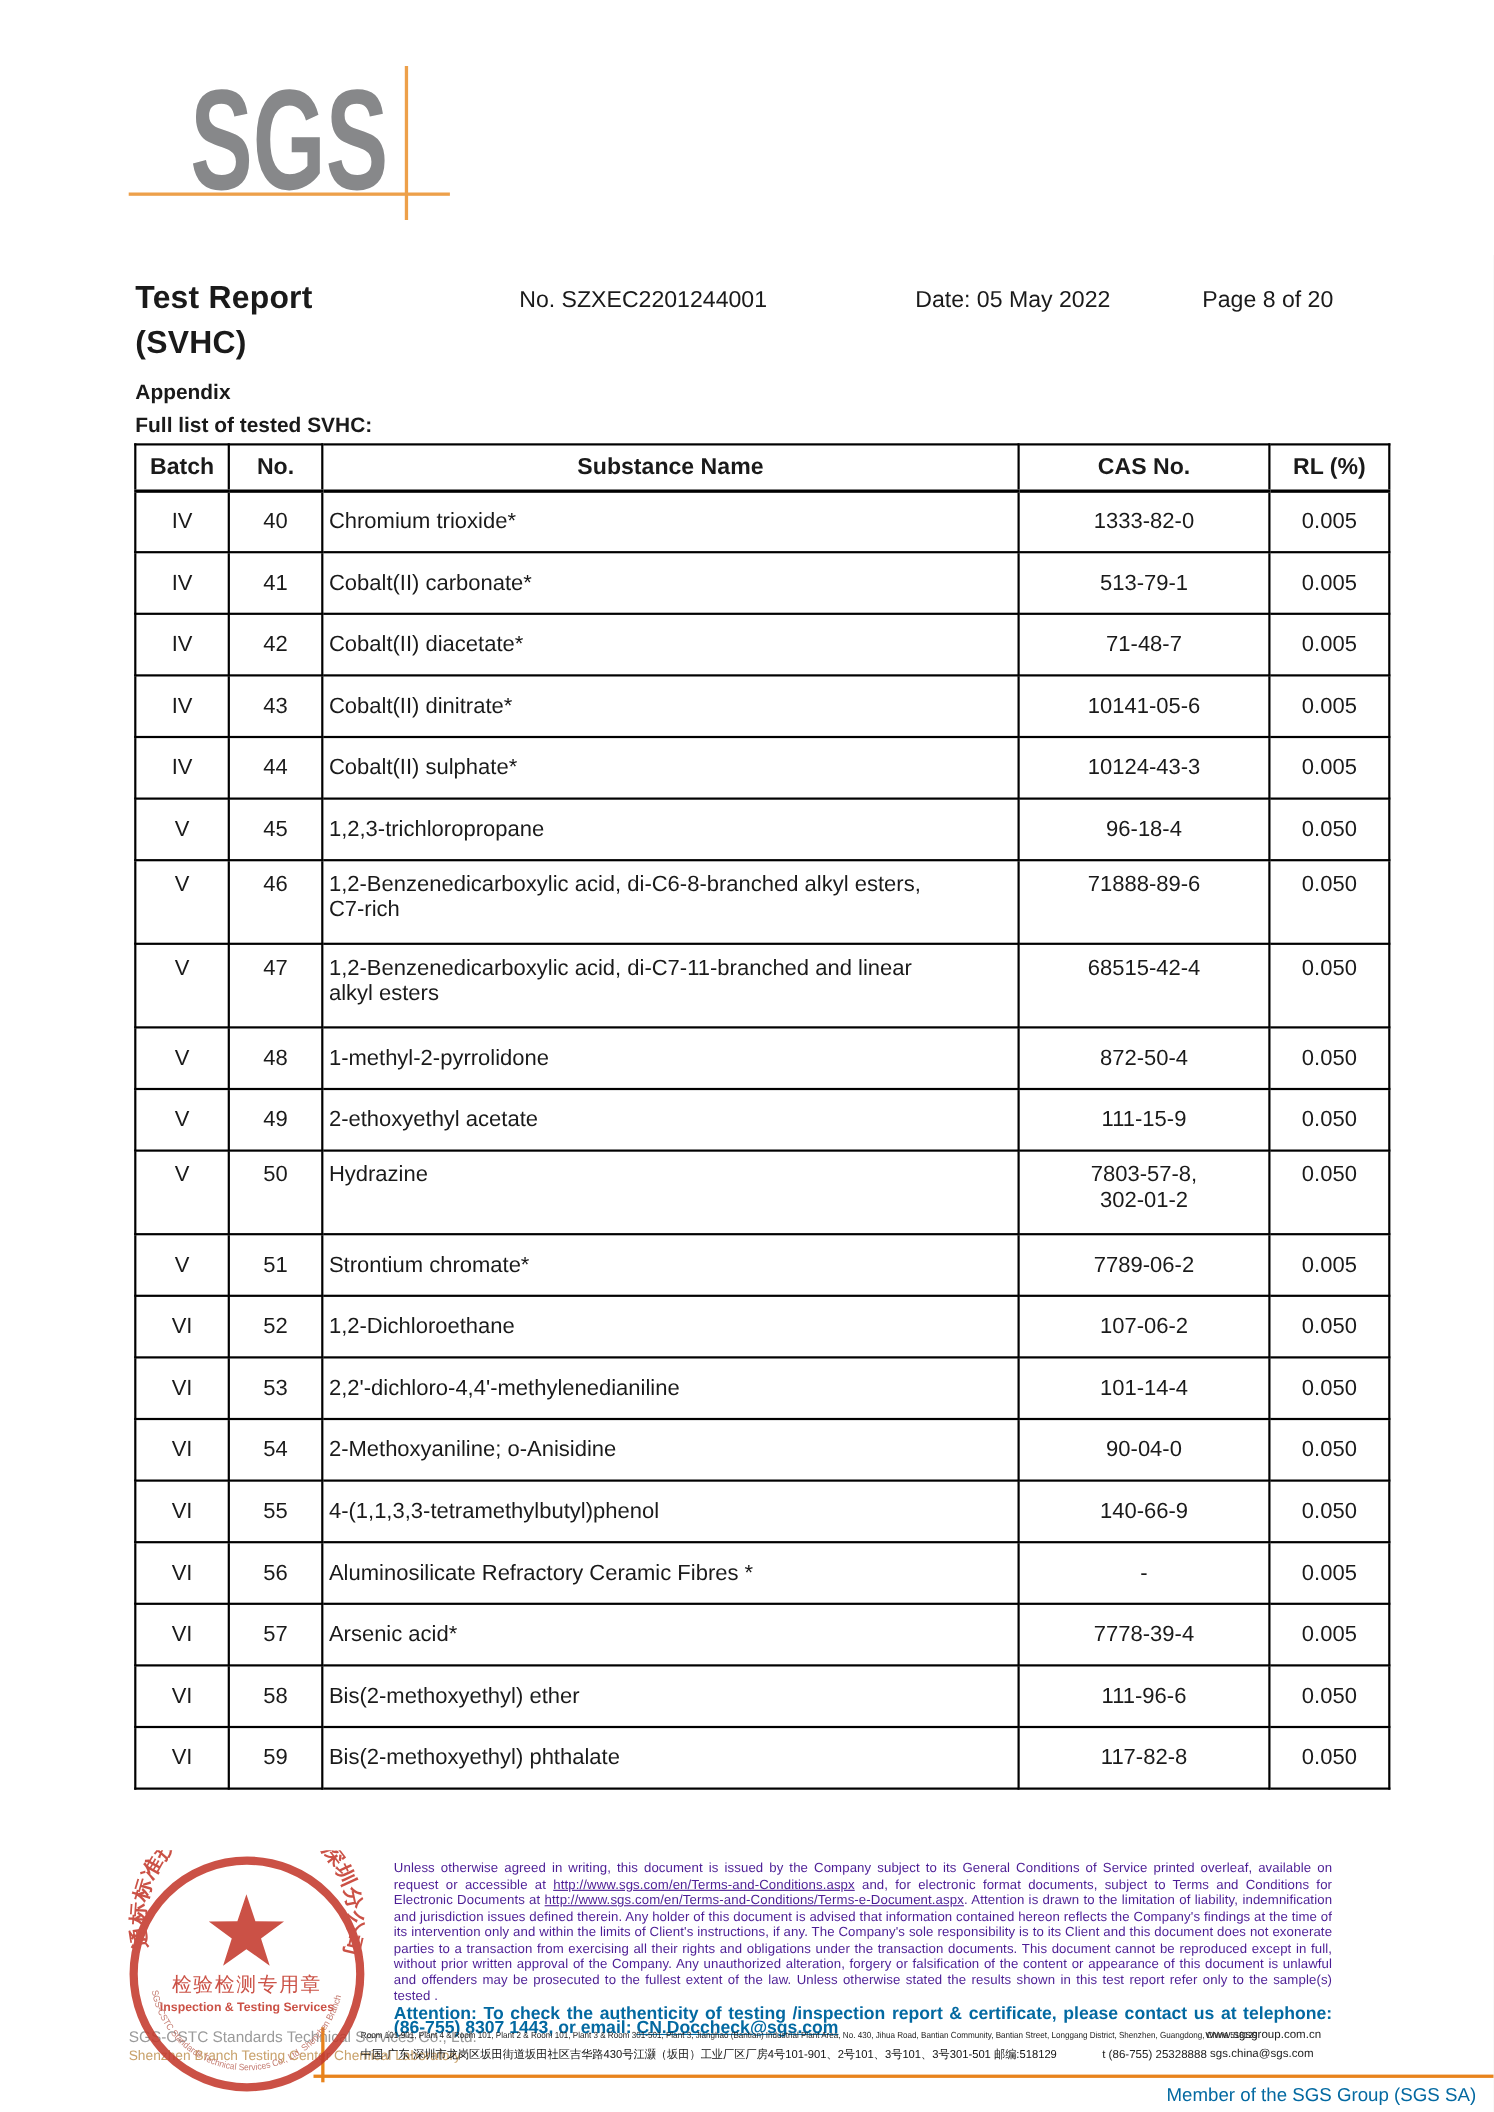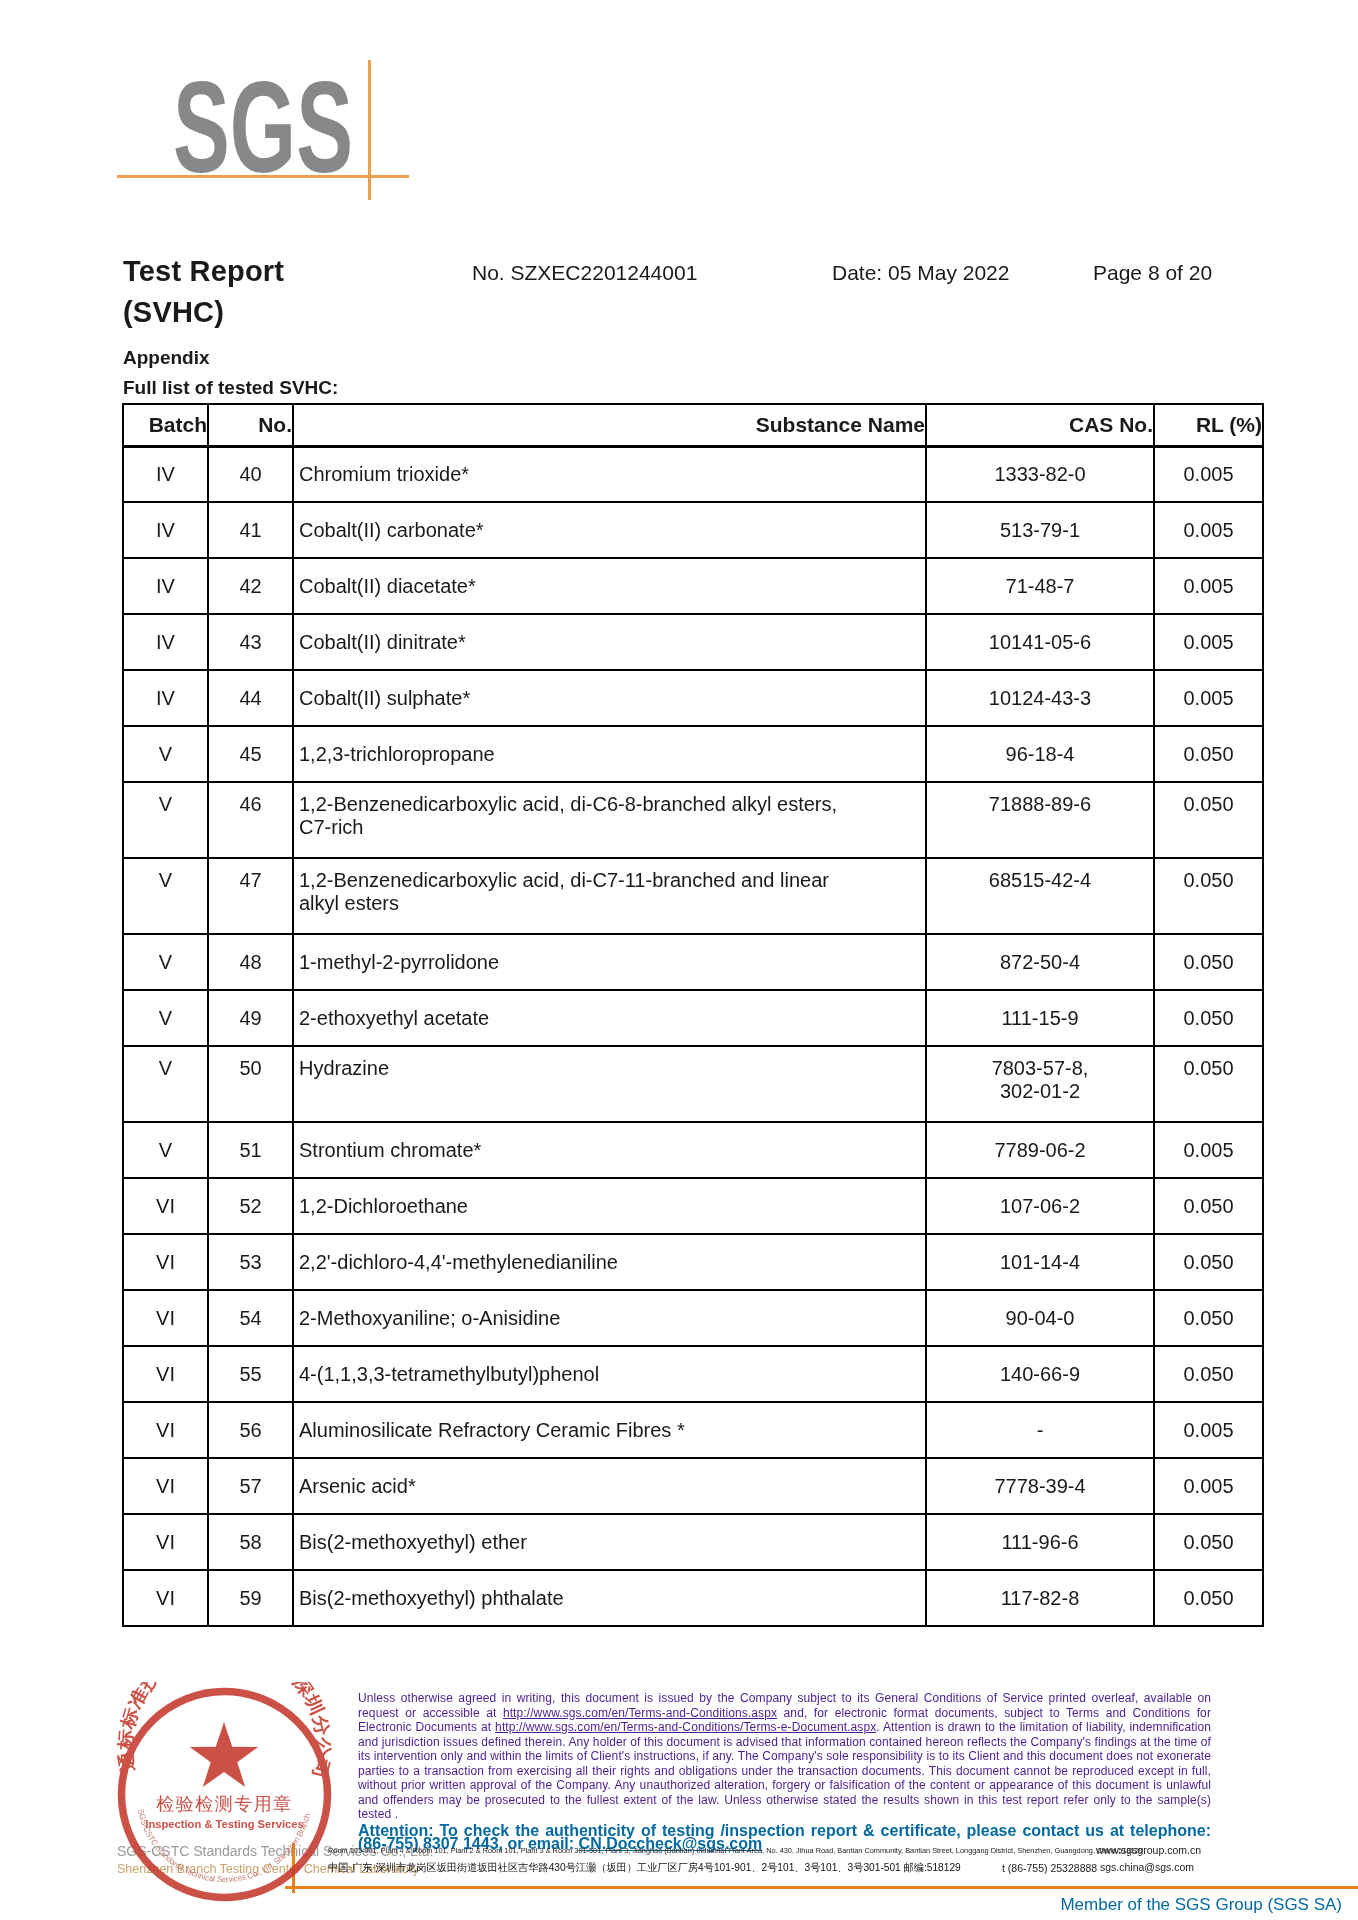--- a/index.html
+++ b/index.html
@@ -22,21 +22,21 @@
   .h2 { font-size:19px; font-weight:bold; }
 
   
   table.svhc {
     position:absolute; left:122px; top:403px; width:1140px;
     border-collapse:collapse; table-layout:fixed;
     font-size:20px;
   }
   table.svhc th, table.svhc td { border:2px solid #000; }
   table.svhc th {
-    height:42px; font-size:21px; font-weight:bold; text-align:right;
+    height:42px; font-size:21px; font-weight:bold; text-align:center;
     border-bottom-width:3px; vertical-align:middle;
   }
   table.svhc td { height:56px; vertical-align:middle; text-align:center; white-space:pre-line; }
   table.svhc td.sub { text-align:left; padding-left:5px; padding-right:4px; }
   table.svhc tr.tall td { height:76px; vertical-align:top; padding-top:10px; }
 
   
   .disc-col { position:absolute; left:358px; top:1691px; width:853px; }
   .disclaimer {
     font-size:12px; line-height:14.55px; text-align:justify; color:#4c1d95;

